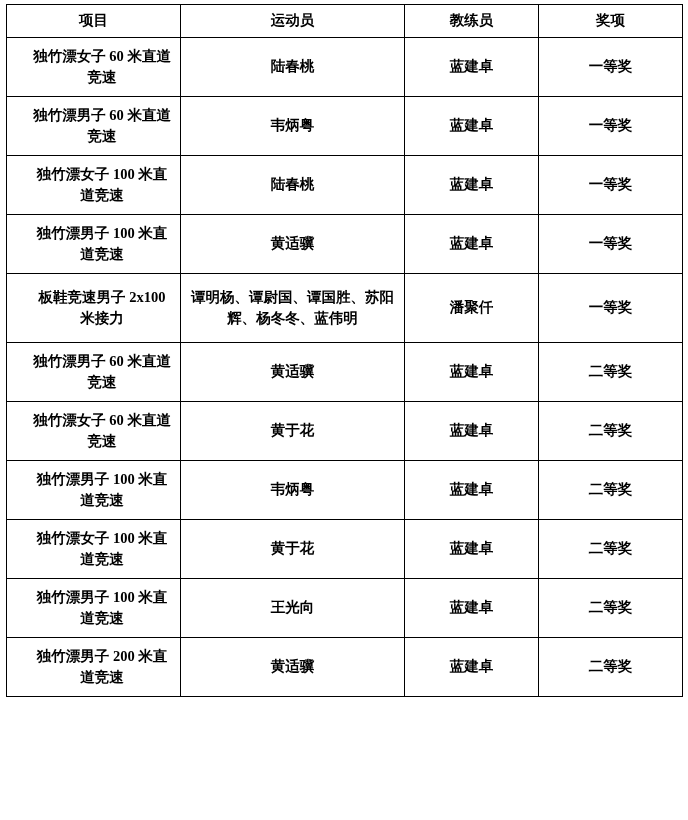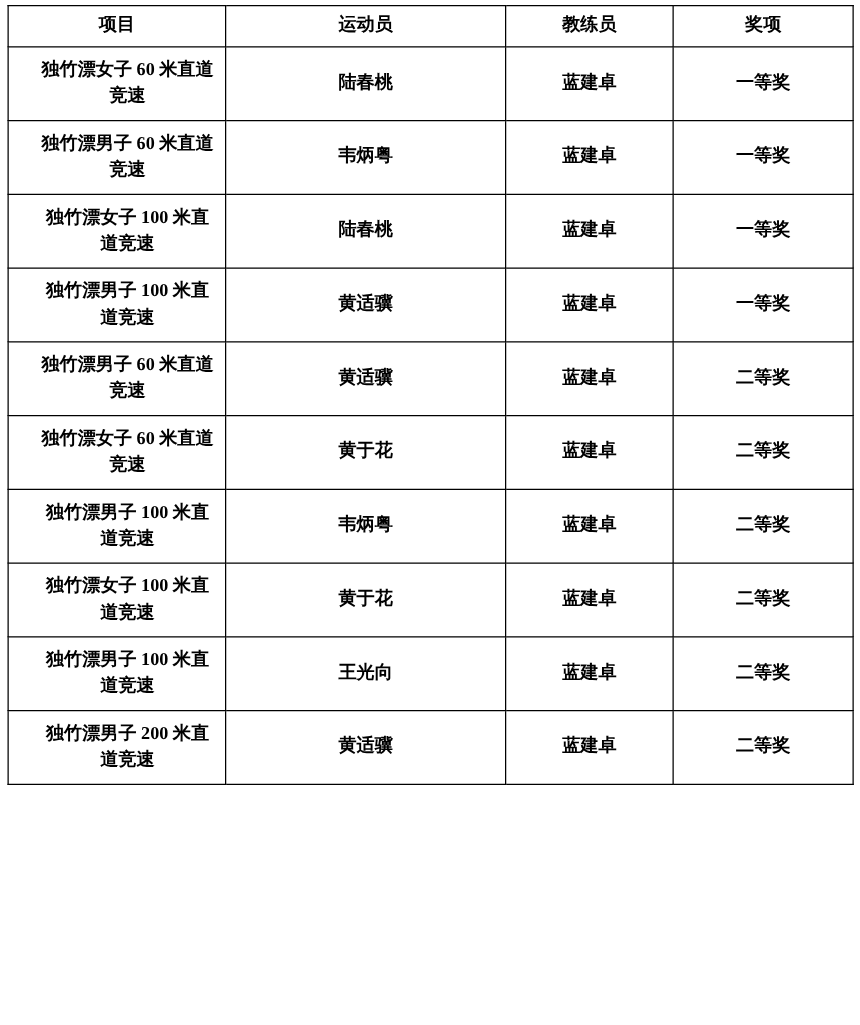--- a/index.html
+++ b/index.html
@@ -96,20 +96,26 @@
           <td class="athletes">陆春桃</td>
           <td>蓝建卓</td>
           <td>一等奖</td>
         </tr>
         <tr class="tall">
           <td class="event">独竹漂男子 100 米直道竞速</td>
           <td class="athletes">黄适骥</td>
           <td>蓝建卓</td>
           <td>一等奖</td>
         </tr>
+        <tr class="relay">
+          <td class="event">板鞋竞速男子 2x100 米接力</td>
+          <td class="athletes">谭明杨、谭尉国、谭国胜、苏阳辉、杨冬冬、蓝伟明</td>
+          <td>潘聚仟</td>
+          <td>一等奖</td>
+        </tr>
         <tr class="tall">
           <td class="event">独竹漂男子 60 米直道竞速</td>
           <td class="athletes">黄适骥</td>
           <td>蓝建卓</td>
           <td>二等奖</td>
         </tr>
         <tr class="tall">
           <td class="event">独竹漂女子 60 米直道竞速</td>
           <td class="athletes">黄于花</td>
           <td>蓝建卓</td>

